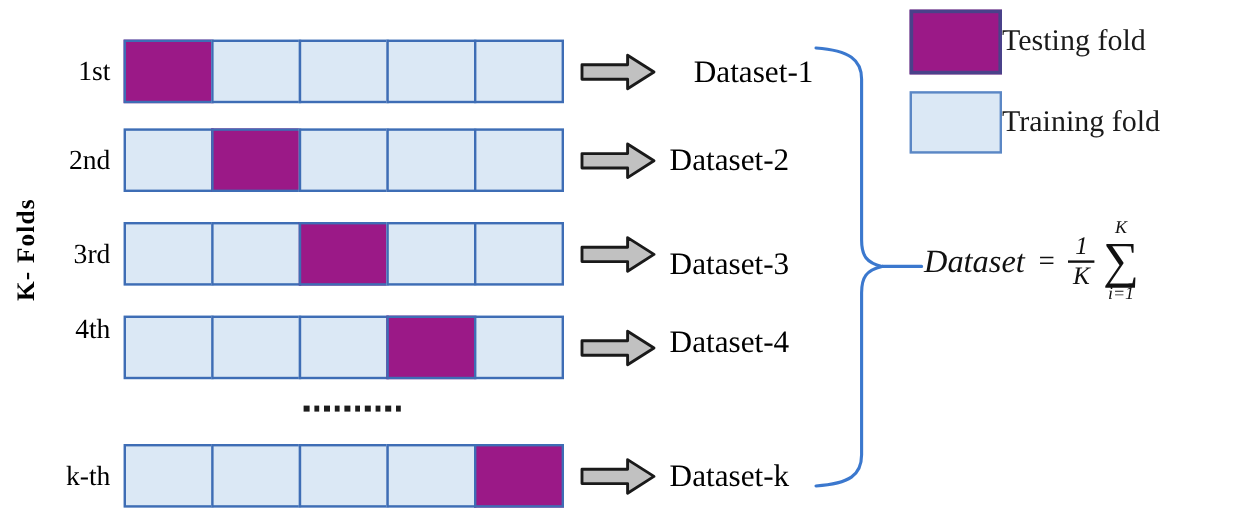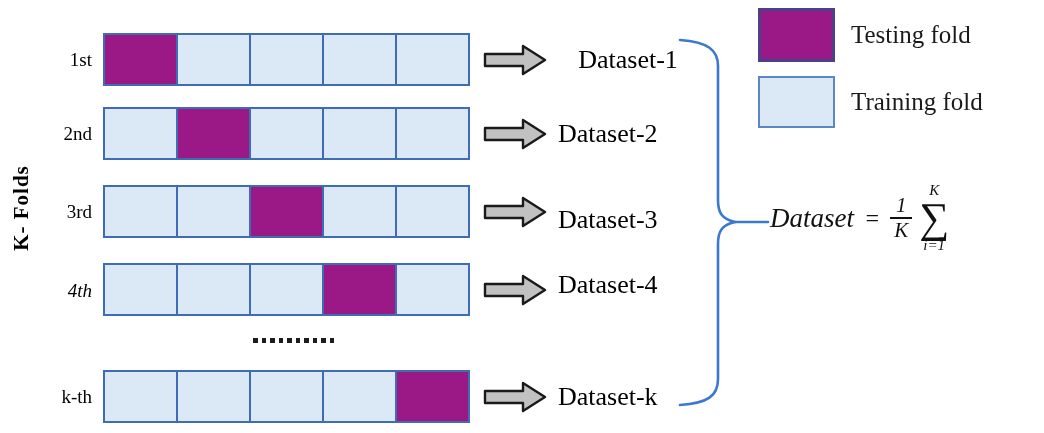--- a/index.html
+++ b/index.html
@@ -8,35 +8,35 @@
     font-family:"Liberation Serif", serif;color:var(--c-text,#000);
     overflow:hidden;
   }
   .kfolds-label{
     position:absolute;left:-39px;top:195px;width:122px;height:26px;
     transform:rotate(-90deg);text-align:center;
     font-weight:bold;font-size:21px;letter-spacing:1px;white-space:nowrap;
   }
   .fold-label{
     position:absolute;left:28px;width:64px;height:30px;line-height:30px;
-    text-align:right;font-size:19px;
+    text-align:right;font-size:23px;
   }
   .cells{position:absolute;left:103px;width:367px;height:53px;display:flex;}
   .cell{
     flex:1;box-sizing:border-box;border:2px solid var(--c-cellborder,#3E6DB5);
     margin-left:-2px;background:var(--c-train,#DBE8F5);
   }
   .cell:first-child{margin-left:0;}
   .cell.test{background:var(--c-test,#9B1987);}
   .arrow-wrap{position:absolute;left:483px;width:66px;height:34px;}
   .ds-label{position:absolute;left:558px;width:140px;height:32px;line-height:32px;font-size:26px;}
   .dots{position:absolute;left:253px;top:338px;display:flex;gap:4px;}
   .dots span{width:4.5px;height:4.5px;background:#1c1c1c;display:block;}
   .legend{position:absolute;left:758px;top:8px;}
-  .legend-item{display:flex;align-items:center;gap:16px;margin-bottom:14px;}
+  .legend-item{display:flex;align-items:center;margin-bottom:14px;}
   .swatch{box-sizing:border-box;width:77px;display:block;}
   .swatch.test{height:54px;background:var(--c-test,#9B1987);border:3px solid var(--c-testborder,#4A418A);}
   .swatch.train{height:52px;background:var(--c-train,#DBE8F5);border:2.5px solid #5B87C5;}
   .legend-label{font-size:25px;color:#1a1a1a;}
   .brace-svg{position:absolute;left:0;top:0;pointer-events:none;}
   .formula{
     position:absolute;left:770px;top:172px;height:92px;
     display:flex;align-items:center;gap:7px;
     font-style:italic;color:#111;
   }
@@ -86,21 +86,21 @@
         <div class="cell train"></div>
         <div class="cell train"></div>
         <div class="cell test"></div>
         <div class="cell train"></div>
         <div class="cell train"></div>
       </div>
       <div class="arrow-wrap" style="top: 194.5px;"><svg width="66" height="34" viewBox="0 0 66 34">
           <polygon points="2,11 40,11 40,3 62,17 40,31 40,23 2,23" fill="#C1C1C1" stroke="#1A1A1A" stroke-width="2.4" stroke-linejoin="round"></polygon>
         </svg></div>
       <div class="ds-label" style="top: 204px;">Dataset-3</div>
-      <div class="fold-label" style="top: 276px; font-style: italic;">4th</div>
+      <div class="fold-label" style="top: 260px;">4th</div>
       <div class="cells" style="top: 263px;">
         <div class="cell train"></div>
         <div class="cell train"></div>
         <div class="cell train"></div>
         <div class="cell test"></div>
         <div class="cell train"></div>
       </div>
       <div class="arrow-wrap" style="top: 272.5px;"><svg width="66" height="34" viewBox="0 0 66 34">
           <polygon points="2,11 40,11 40,3 62,17 40,31 40,23 2,23" fill="#C1C1C1" stroke="#1A1A1A" stroke-width="2.4" stroke-linejoin="round"></polygon>
         </svg></div>

